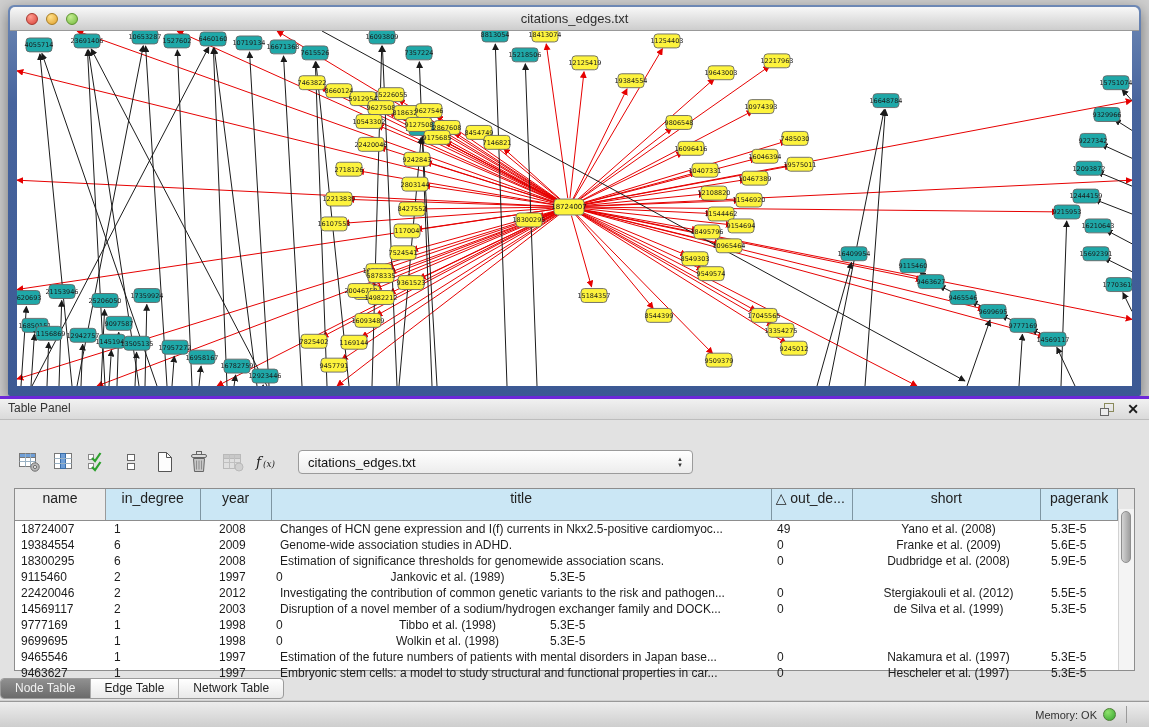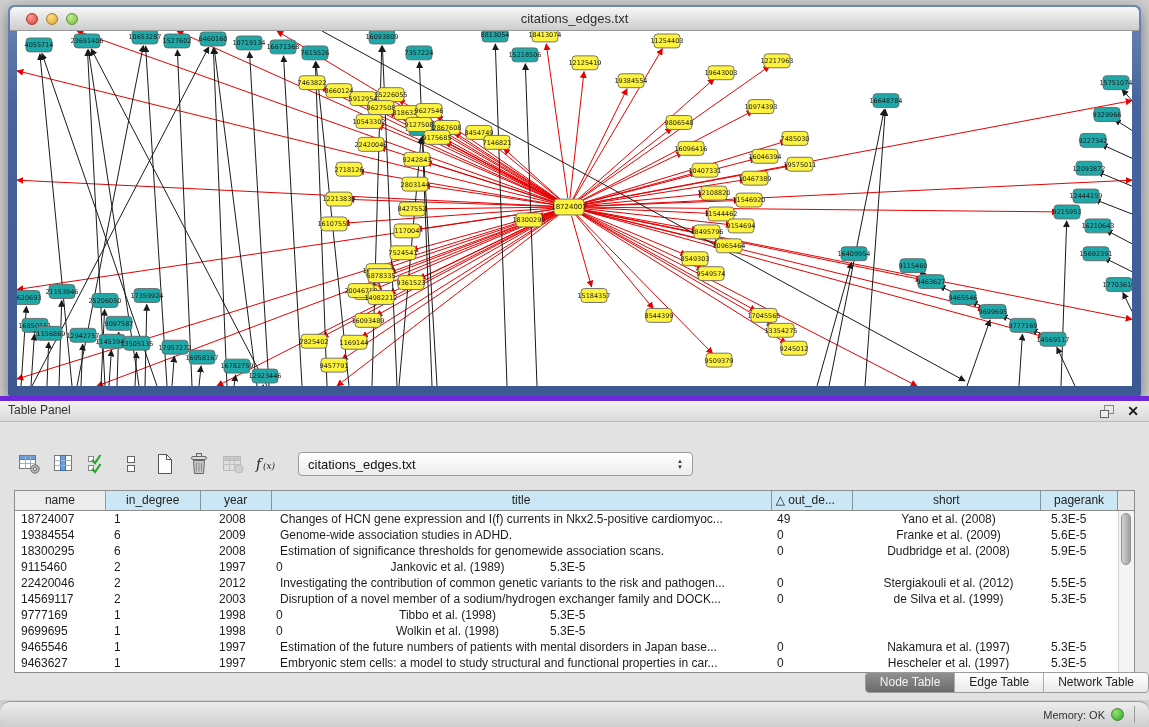--- a/index.html
+++ b/index.html
@@ -18,61 +18,61 @@
   .light.red{background:radial-gradient(circle at 35% 30%,#ff9d90,#d8423a);border:1px solid #a8362e;}
   .light.yellow{background:radial-gradient(circle at 35% 30%,#ffe08a,#df9f2b;);background:radial-gradient(circle at 35% 30%,#ffe08a,#df9f2b);border:1px solid #a87d22;}
   .light.green{background:radial-gradient(circle at 35% 30%,#c4ed92,#74ba3d);border:1px solid #5d9330;}
   .wtitle{text-align:center;line-height:23px;font-size:13px;color:#2e2e2e;}
   .canvas{position:absolute;left:9px;right:9px;top:26px;bottom:10px;background:#ffffff;overflow:hidden;}
   .canvas svg{width:100%;height:100%;display:block;}
   .nodelabel{font-family:"DejaVu Sans",sans-serif;}
 
   
   #tablepanel{position:absolute;left:0;top:396px;width:1149px;height:304px;background:#e2e2e2;
-              border-top:5px solid #6d28d9;box-sizing:border-box;}
+              border-top:3px solid #6d28d9;box-sizing:border-box;}
   .panel-hd{height:20px;line-height:19px;padding:0 8px;font-size:12px;color:#333;
             background:linear-gradient(#f1f1f1,#dadada);border-bottom:1px solid #bdbdbd;position:relative;}
   .hd-icons{position:absolute;right:10px;top:2px;display:flex;align-items:center;gap:12px;}
   .close-x{font-size:14px;font-weight:bold;color:#1a1a1a;line-height:16px;cursor:default;}
 
   .toolbar{position:absolute;top:49px;left:16px;height:28px;display:flex;align-items:center;gap:9px;}
   .tbtn{width:25px;height:25px;padding:0;border:none;background:transparent;display:flex;align-items:center;justify-content:center;}
   .combo{width:395px;height:24px;box-sizing:border-box;margin-left:10px;
          background:linear-gradient(#ffffff,#ececec);border:1px solid #9b9b9b;border-radius:4px;
          display:flex;align-items:center;justify-content:space-between;padding:0 9px;font-size:13px;color:#111;}
   .combo-arrows{display:flex;flex-direction:column;line-height:6px;font-size:6px;color:#333;}
 
   .tbl{position:absolute;left:14px;top:89px;width:1121px;height:183px;background:#fff;
        border:1px solid #8d8d8d;box-sizing:border-box;}
-  .thead{display:flex;height:20px;background:#cbe7f5;border-bottom:1px solid #8d8d8d;
-         font-size:12px;color:#222;box-sizing:border-box;}
+  .thead{display:flex;height:32px;background:#cbe7f5;border-bottom:1px solid #8d8d8d;
+         font-size:14px;color:#222;box-sizing:border-box;}
   .th{box-sizing:border-box;border-right:1px solid #7e96a2;text-align:center;line-height:19px;
       overflow:hidden;white-space:nowrap;}
   .th.gray{background:#ececec;border-right:1px solid #9a9a9a;}
   .th.left{text-align:left;padding-left:4px;}
   .thsb{width:16px;background:#e6e6e6;border-right:none;}
   .c0{width:91px}.c1{width:95px}.c2{width:71px}.c3{width:501px}.c4{width:81px}.c5{width:189px}.c6{width:77px}
   .tr{display:flex;height:16px;line-height:16px;font-size:12px;color:#1c1c1c;}
   .td{box-sizing:border-box;overflow:hidden;white-space:nowrap;}
   .td.c0{padding-left:6px}.td.c1{padding-left:8px}.td.c2{padding-left:18px}
   .td.c3{padding-left:8px}.td.c4{padding-left:4px}.td.c5{text-align:center}.td.c6{padding-left:8px}
   .vscroll{position:absolute;right:0;top:20px;bottom:0;width:15px;background:#f4f4f4;border-left:1px solid #d2d2d2;}
   .vthumb{position:absolute;top:2px;left:2px;width:10px;height:52px;border-radius:5px;
           background:linear-gradient(90deg,#d4d4d4,#9e9e9e);border:1px solid #8f8f8f;box-sizing:border-box;}
 
-  .tabsrow{position:absolute;top:271px;left:0;width:100%;display:flex;justify-content:flex-end;}
+  .tabsrow{position:absolute;top:279px;left:0;width:100%;display:flex;justify-content:flex-start;}
   .seg{display:flex;border:1px solid #9b9b9b;border-radius:4px;overflow:hidden;height:19px;
        background:linear-gradient(#ffffff,#e9e9e9);}
   .seg-item{padding:0 14px;line-height:19px;font-size:12px;color:#222;border-right:1px solid #ababab;}
   .seg-item:last-child{border-right:none;}
   .seg-item.active{background:linear-gradient(#909090,#6b6b6b);color:#f2f2f2;}
 
   #statusbar{position:absolute;bottom:0;left:0;width:100%;height:26px;box-sizing:border-box;
              border-top:1px solid #999;background:linear-gradient(#ededed,#cecece);
-             display:flex;align-items:center;justify-content:flex-end;font-size:11px;color:#333;padding-right:4px;border-radius:10px;}
+             display:flex;align-items:center;justify-content:flex-end;font-size:11px;color:#333;padding-right:12px;}
   .memdot{width:13px;height:13px;border-radius:50%;margin-left:6px;box-sizing:border-box;
           background:radial-gradient(circle at 35% 30%,#8fe26c,#34a42e);border:1px solid #4e7d37;}
   .status-div{height:17px;border-left:1px solid #9a9a9a;margin-left:10px;width:10px;}
 </style>
 </head>
 <body>
 
 <div id="netwin">
   <div class="titlebar">
     <div class="lights">

